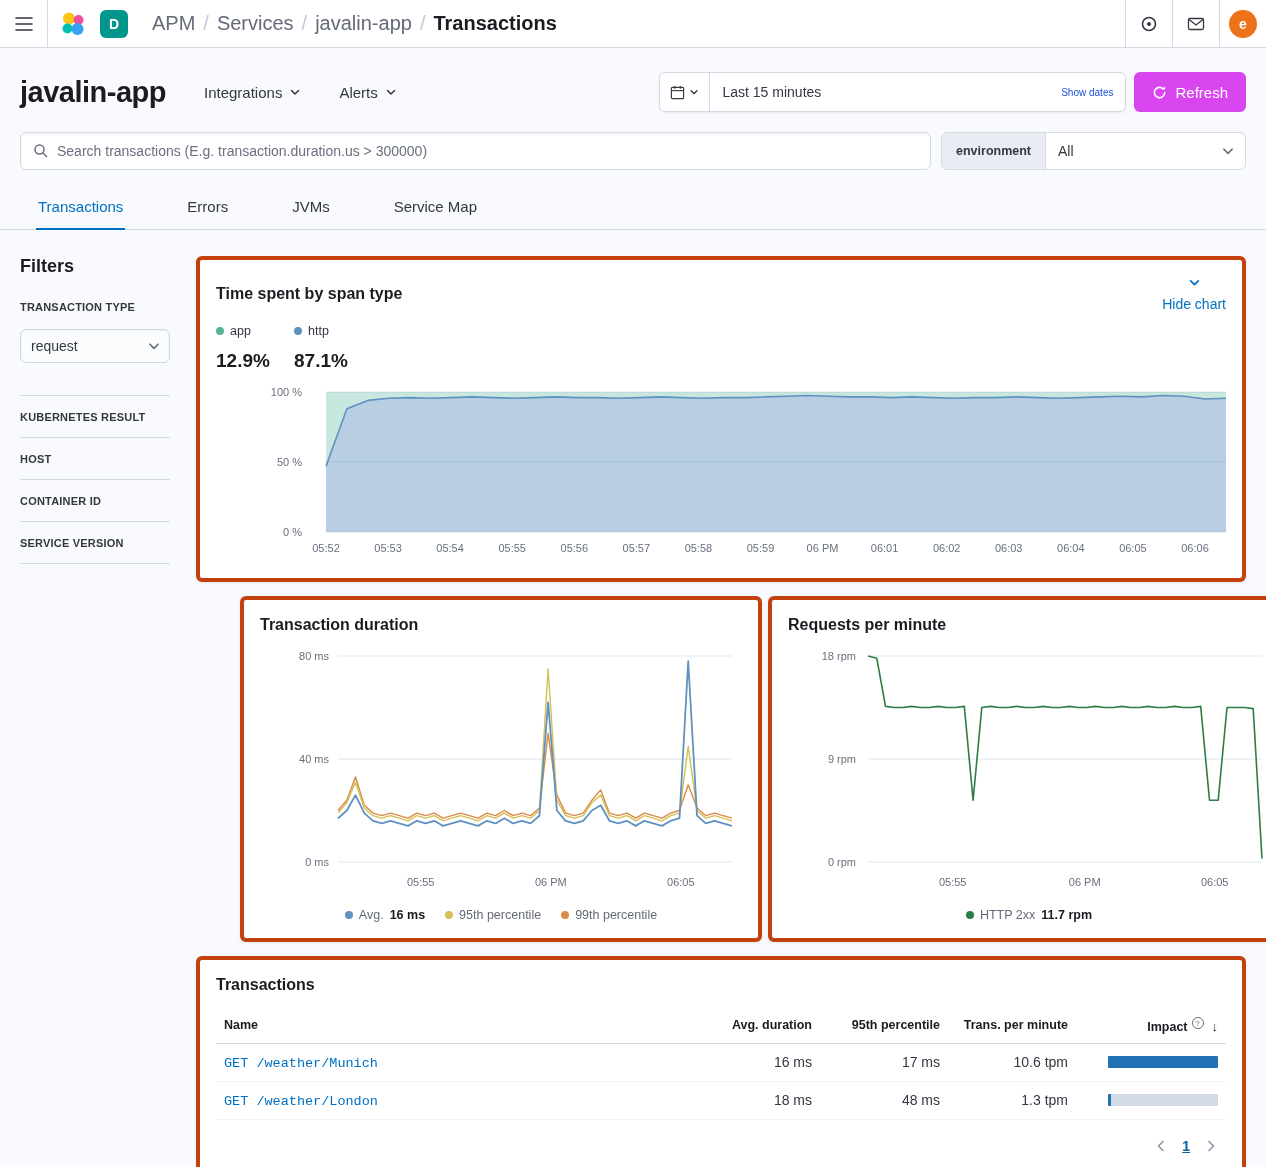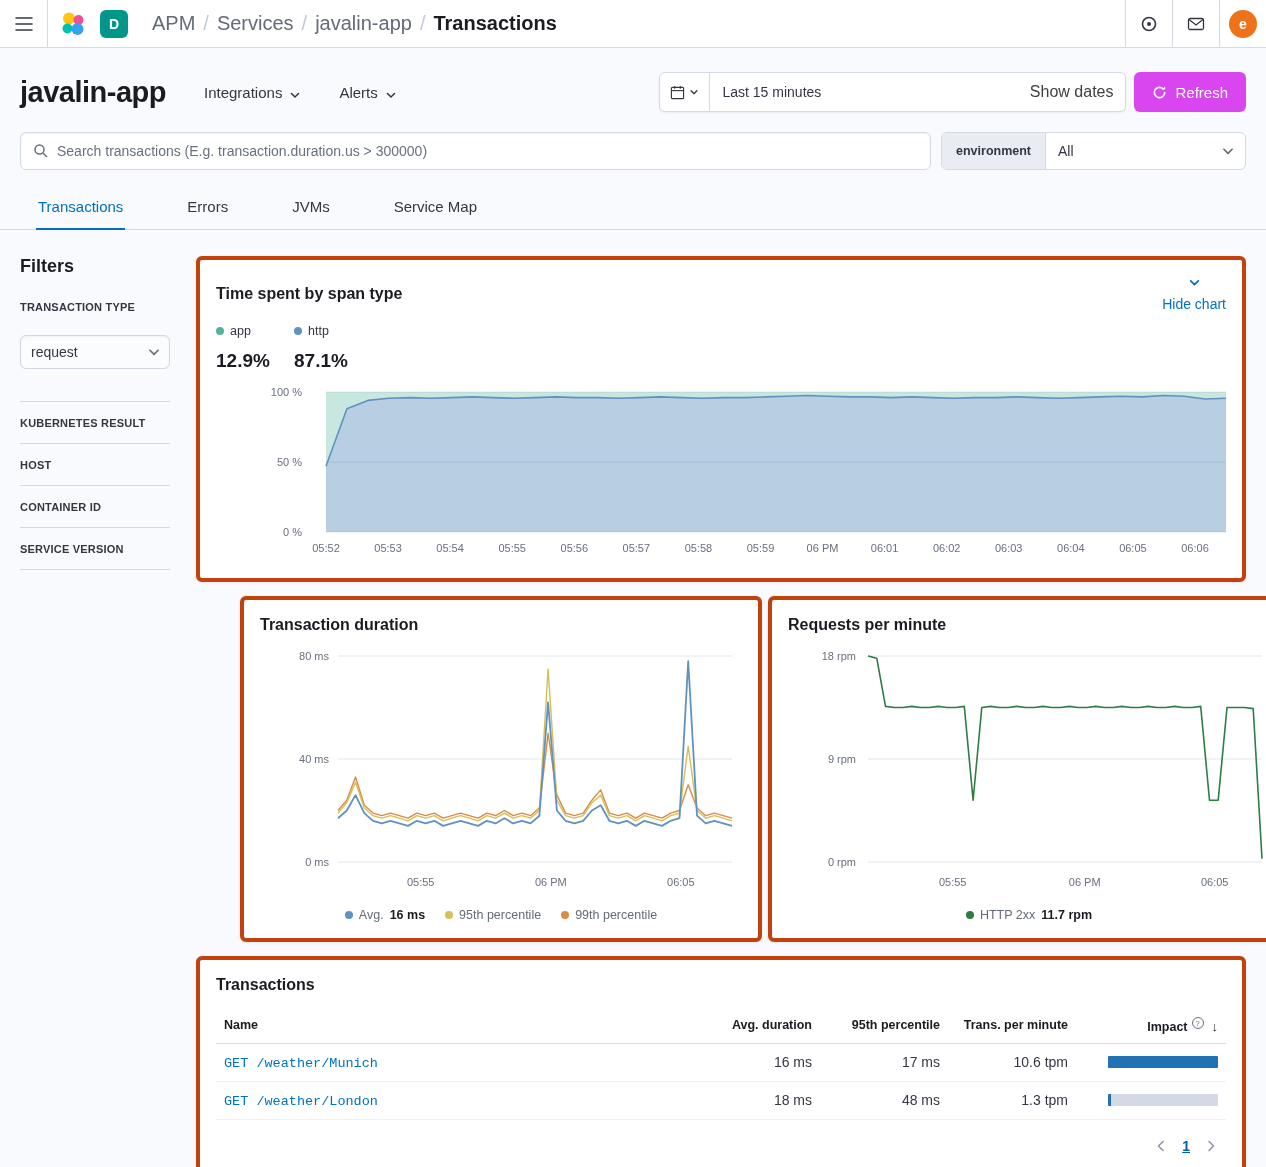--- a/index.html
+++ b/index.html
@@ -23,27 +23,27 @@
   .bc-current { color:#1a1c21; font-weight:600; cursor:default; }
   .tb-spacer { flex:1; }
   .tb-right { display:flex; align-items:stretch; }
   .tb-right > button { width:47px; display:flex; align-items:center; justify-content:center; border-left:1px solid #d3dae6; }
   .avatar { width:28px; height:28px; border-radius:50%; color:#fff; font-size:14px; font-weight:600;
     display:inline-flex; align-items:center; justify-content:center; }
 
   
   .hero { display:flex; align-items:center; padding:24px 20px 0 20px; }
   .page-title { font-size:29px; font-weight:600; color:#1a1c21; letter-spacing:-0.5px; }
-  .hero-link { display:inline-flex; align-items:flex-end; gap:7px; font-size:15px; font-weight:500; color:#343741; margin-left:38px; }
+  .hero-link { display:inline-flex; align-items:center; gap:7px; font-size:15px; font-weight:500; color:#343741; margin-left:38px; }
   .hero-right { margin-left:auto; display:flex; align-items:center; gap:8px; }
   .datepicker { display:flex; align-items:center; width:467px; height:40px; background:#fff;
     border:1px solid #d3dae6; border-radius:6px; box-shadow:0 1px 2px rgba(152,162,179,.15); }
   .dp-cal { display:flex; align-items:center; gap:4px; padding:0 10px; height:100%; border-right:1px solid #d3dae6; }
   .dp-text { padding:0 12px; font-size:14px; color:#343741; flex:1; text-align:left; }
-  .dp-showdates { padding:0 12px; font-size:16px; font-weight:500; color:#404040; }
+  .dp-showdates { padding:0 12px; font-size:10px; font-weight:500; color:#1d4ed8; }
   .refresh-btn { display:inline-flex; align-items:center; gap:8px; height:40px; padding:0 18px;
     border-radius:6px; color:#fff; font-size:15px; font-weight:500; }
 
   
   .search-row { display:flex; gap:10px; margin:20px 20px 0 20px; }
   .search-box { flex:1; display:flex; align-items:center; height:38px; background:#fff;
     border:1px solid #d3dae6; border-radius:6px; padding:0 12px; box-shadow:inset 0 1px 2px rgba(152,162,179,.15); }
   .search-box input { flex:1; border:none; outline:none; font-size:14px; margin-left:8px; color:#343741;
     font-family:inherit; background:transparent; }
   .search-box input::placeholder { color:#69707d; }
@@ -60,21 +60,21 @@
     border-bottom:2px solid transparent; margin-bottom:-1px;margin-left:28px; }
   .tab:first-child { margin-left:16px; }
   .tab-active { color:#0071c2; border-bottom-color:#0071c2; }
 
   
   .content { display:flex; gap:26px; padding:26px 20px 14px 20px; }
   .sidebar { width:150px; flex:none; }
   .main { flex:1; display:flex; flex-direction:column; gap:14px; min-width:0; }
 
   .filters-title { font-size:18px; font-weight:700; color:#1a1c21; margin-bottom:24px; }
-  .filter-label { font-size:11px; font-weight:700; letter-spacing:.2px; margin-bottom:22px; }
+  .filter-label { font-size:11px; font-weight:700; letter-spacing:.2px; margin-bottom:16px; }
   .filter-select { display:flex; align-items:center; justify-content:space-between; height:34px;
     background:#fbfcfd; border:1px solid #cfd7e2; border-radius:6px; padding:0 8px 0 10px; font-size:14px;
     cursor:pointer; margin-bottom:32px; box-shadow:inset 0 1px 2px rgba(152,162,179,.12); }
   .filter-section { border-top:1px solid #d3dae6; padding:15px 0 14px 0; font-size:11px; font-weight:700;
     letter-spacing:.2px; cursor:pointer; }
   .filter-sections { border-bottom:1px solid #d3dae6; }
 
   
   .panel { background:#fff; border:4px solid #c2410c; border-radius:6px; padding:16px;
     box-shadow:0 1px 3px rgba(152,162,179,.18); }

